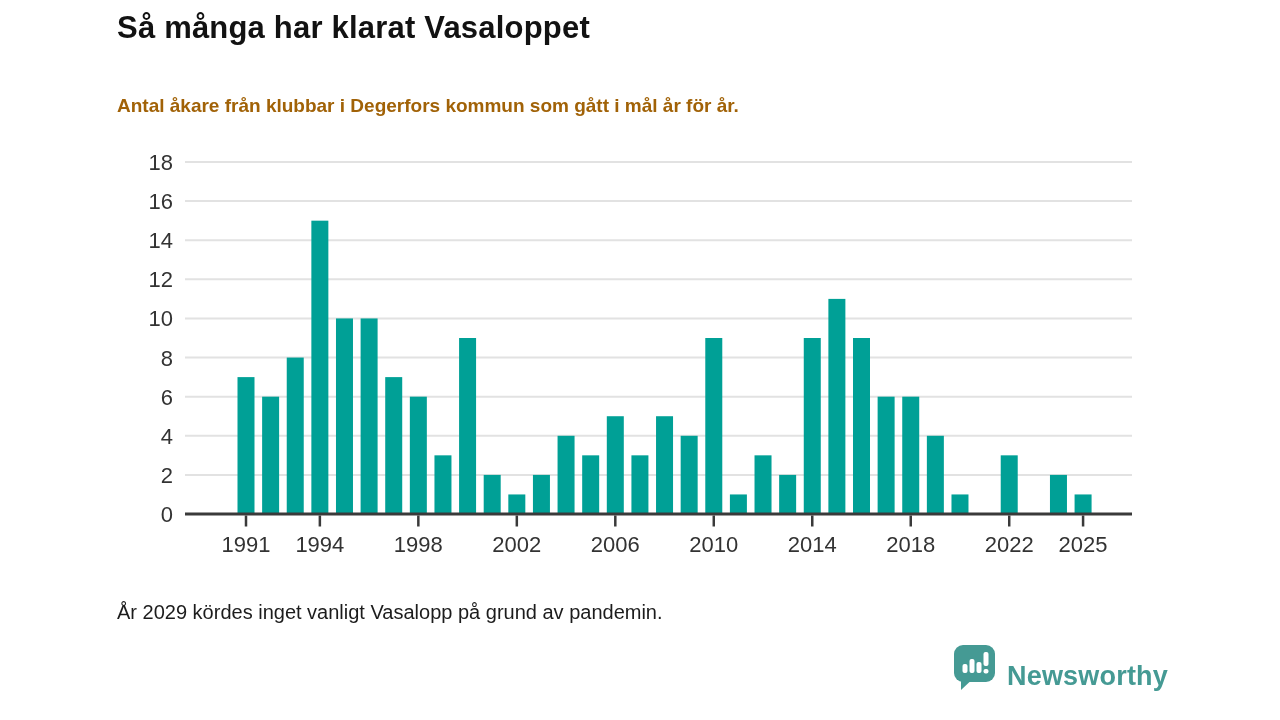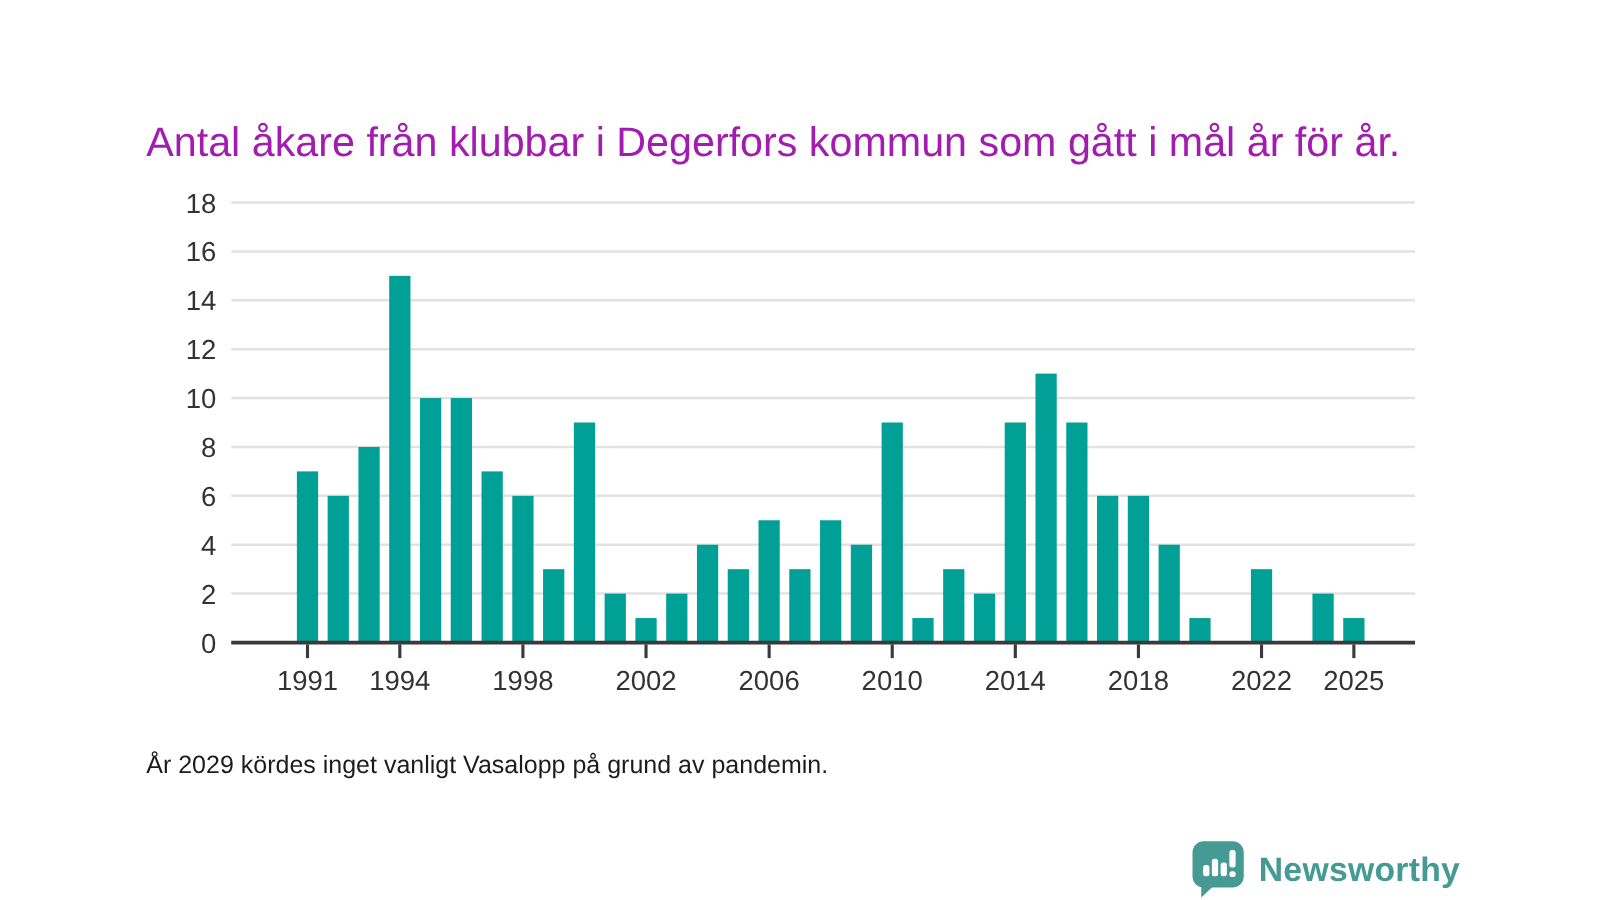--- a/index.html
+++ b/index.html
@@ -2,28 +2,28 @@
 <html lang="sv"><head>
 <meta charset="utf-8">
 <style>
   * { margin:0; padding:0; box-sizing:border-box; }
   html,body { width:1280px; height:720px; background:#ffffff; overflow:hidden;
               font-family:"Liberation Sans","DejaVu Sans",sans-serif; }
   .page { position:relative; width:1280px; height:720px; background:#fff; }
 
   .title    { position:absolute; left:117px; top:10px; font-size:31px; font-weight:bold;
               color:#121212; letter-spacing:0.2px; }
-  .subtitle { position:absolute; left:117px; top:95px; font-size:33px; font-weight:400;
-              color:#a21caf; }
+  .subtitle { position:absolute; left:117px; top:95px; font-size:19px; font-weight:700;
+              color:#a16207; }
   .footnote { position:absolute; left:117px; top:601px; font-size:20px; color:#1c1c1c; }
 
   svg.chart { position:absolute; left:0; top:0; width:1280px; height:720px; }
   svg text  { font-family:"Liberation Sans","DejaVu Sans",sans-serif; }
 
-  .brand { position:absolute; left:953px; top:672px; display:flex; align-items:center; gap:10px; }
+  .brand { position:absolute; left:953px; top:644px; display:flex; align-items:flex-end; gap:10px; }
   .brand-text { font-size:27px; font-weight:bold; color:#459a94; letter-spacing:0.2px; }
 </style>
 </head>
 <body>
 
 <div class="page">
 
   <svg class="chart" id="chart-svg" viewBox="0 0 1280 720">
       <line x1="185" x2="1132" y1="474.8888888888889" y2="474.8888888888889" stroke="#e2e2e2" stroke-width="2"></line>
       <line x1="185" x2="1132" y1="435.77777777777777" y2="435.77777777777777" stroke="#e2e2e2" stroke-width="2"></line>
@@ -93,20 +93,21 @@
       <text x="173" y="443.77777777777777" text-anchor="end" font-size="22" fill="#333333">4</text>
       <text x="173" y="404.66666666666663" text-anchor="end" font-size="22" fill="#333333">6</text>
       <text x="173" y="365.55555555555554" text-anchor="end" font-size="22" fill="#333333">8</text>
       <text x="173" y="326.44444444444446" text-anchor="end" font-size="22" fill="#333333">10</text>
       <text x="173" y="287.3333333333333" text-anchor="end" font-size="22" fill="#333333">12</text>
       <text x="173" y="248.22222222222217" text-anchor="end" font-size="22" fill="#333333">14</text>
       <text x="173" y="209.1111111111111" text-anchor="end" font-size="22" fill="#333333">16</text>
       <text x="173" y="170" text-anchor="end" font-size="22" fill="#333333">18</text>
     </svg>
 
+  <h1 class="title">Så många har klarat Vasaloppet</h1>
   <p class="subtitle">Antal åkare från klubbar i Degerfors kommun som gått i mål år för år.</p>
   <p class="footnote">År 2029 kördes inget vanligt Vasalopp på grund av pandemin.</p>
 
   <div class="brand">
     <svg width="44" height="48" viewBox="0 0 44 48">
       <rect x="1" y="1" width="41" height="37" rx="9" fill="#459a94"></rect>
       <path d="M8 30 L8 46 L24 31 Z" fill="#459a94"></path>
       <rect x="9.5" y="20" width="5" height="9" rx="2" fill="#ffffff"></rect>
       <rect x="16.5" y="15" width="5" height="14" rx="2" fill="#ffffff"></rect>
       <rect x="23.5" y="18" width="5" height="11" rx="2" fill="#ffffff"></rect>

